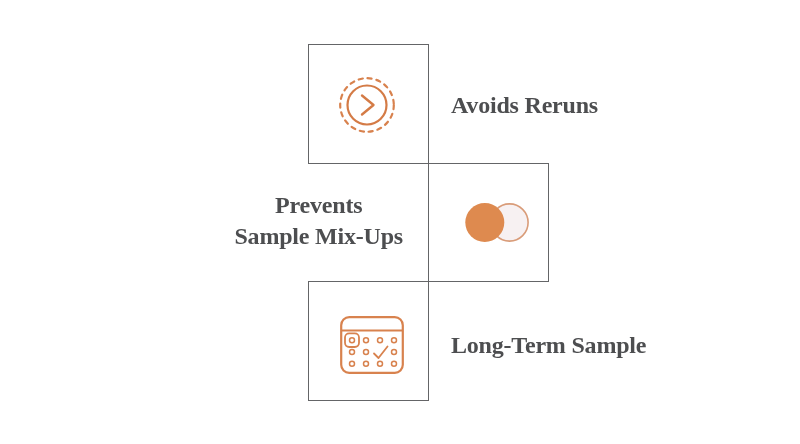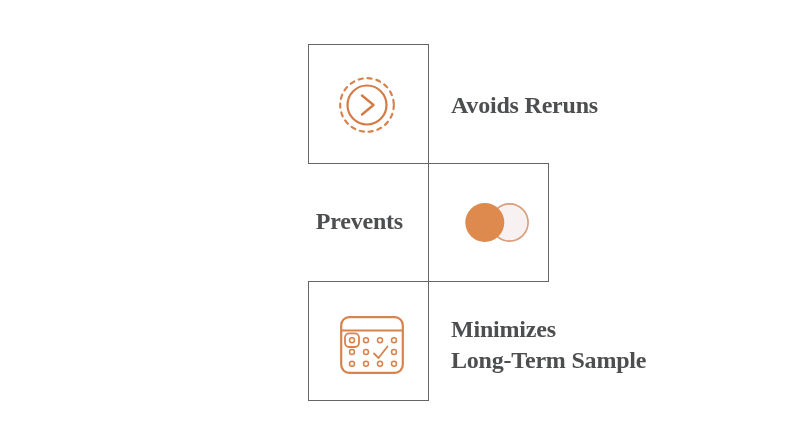--- a/index.html
+++ b/index.html
@@ -87,20 +87,20 @@
     </g>
     <polyline points="34,37.5 38.5,42 47.5,30.5" fill="none" stroke="#d8824e" stroke-width="1.8" stroke-linecap="round" stroke-linejoin="round"></polyline>
   </svg>
 
   <div class="label label-1">
     <div>Avoids Reruns</div>
   </div>
 
   <div class="label label-2">
     <div>Prevents</div>
+    <div>Sample Mix-Ups</div>
   </div>
 
   <div class="label label-3">
-    <div>Minimizes</div>
     <div>Long-Term Sample</div>
   </div>
 
 </div>
 
 </body></html>

